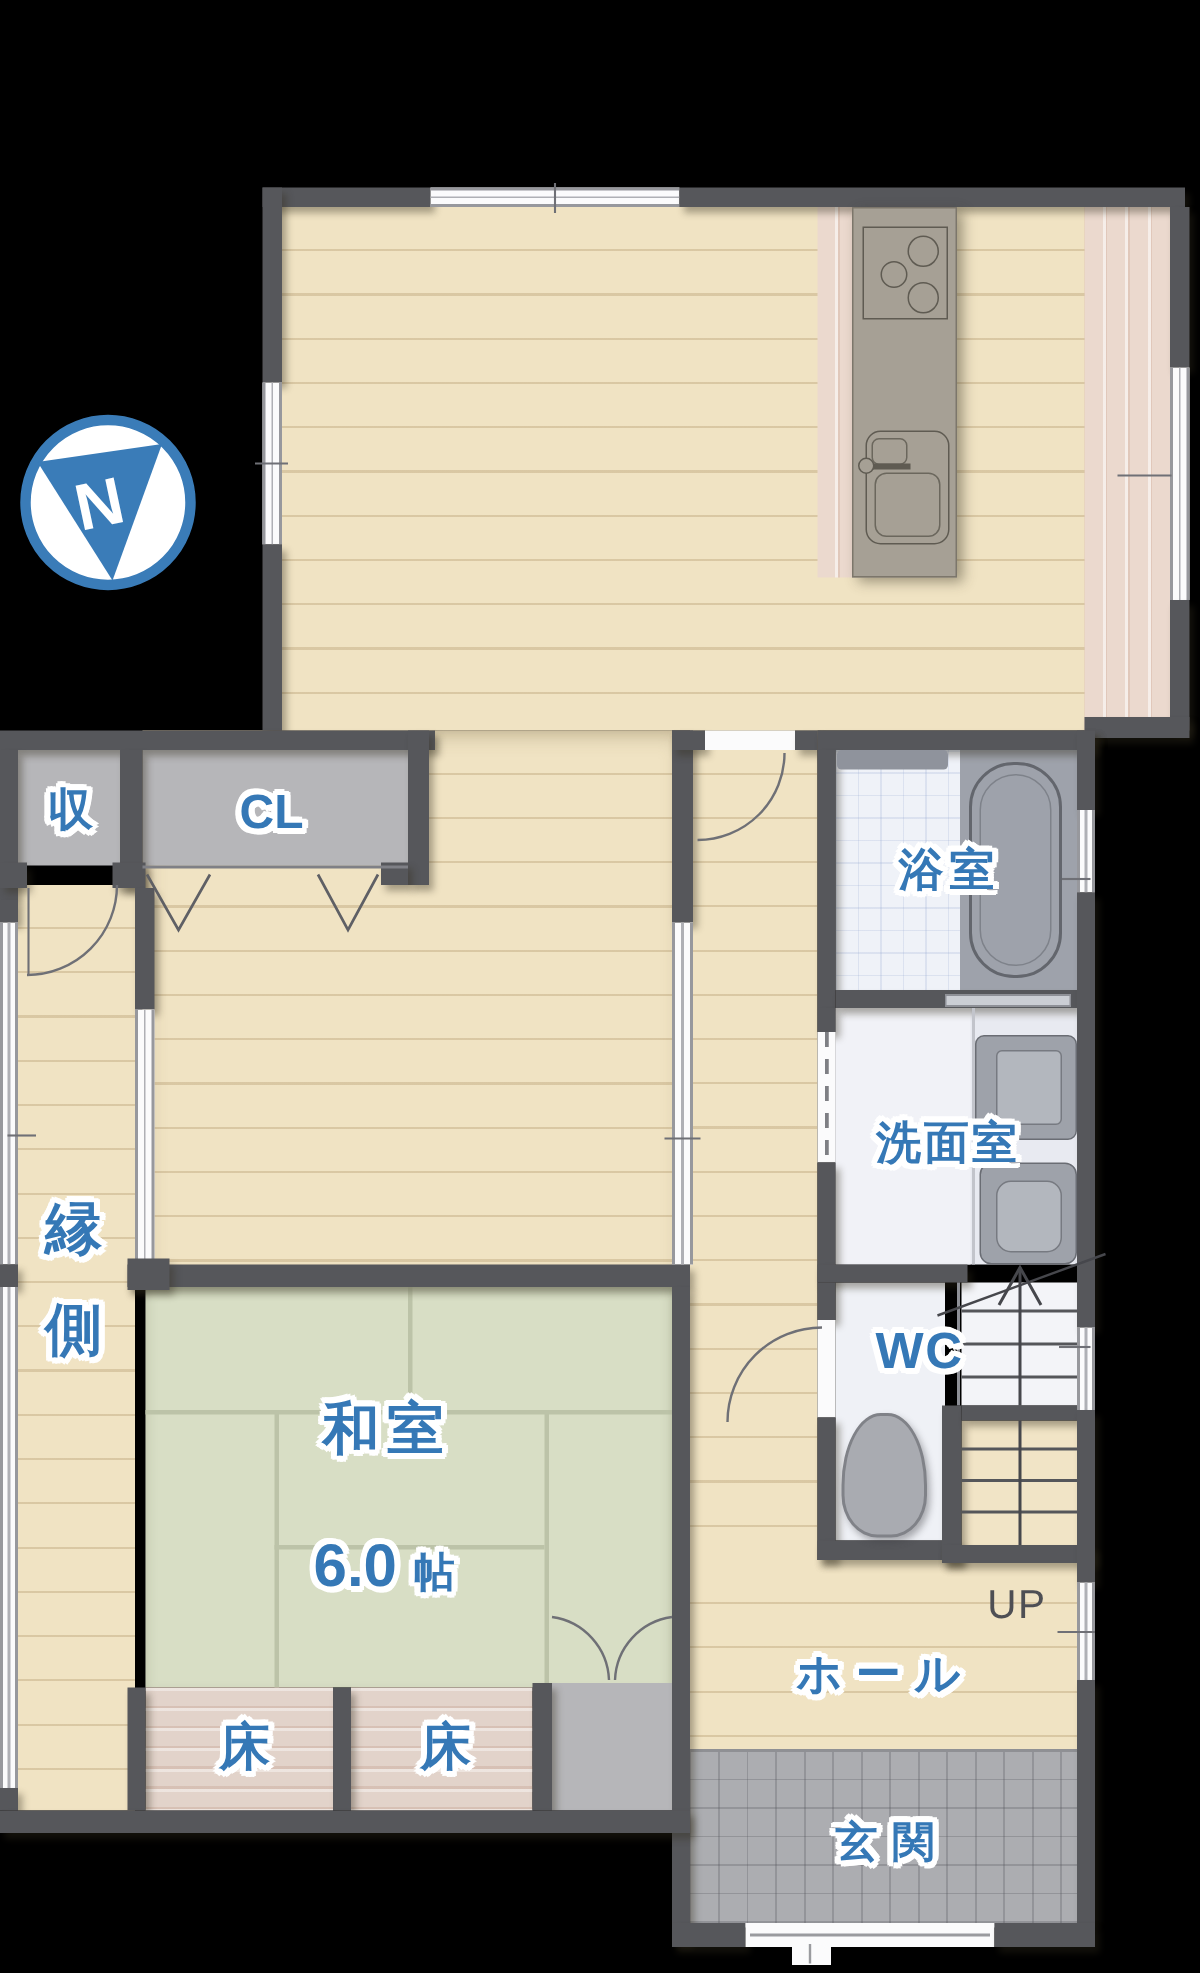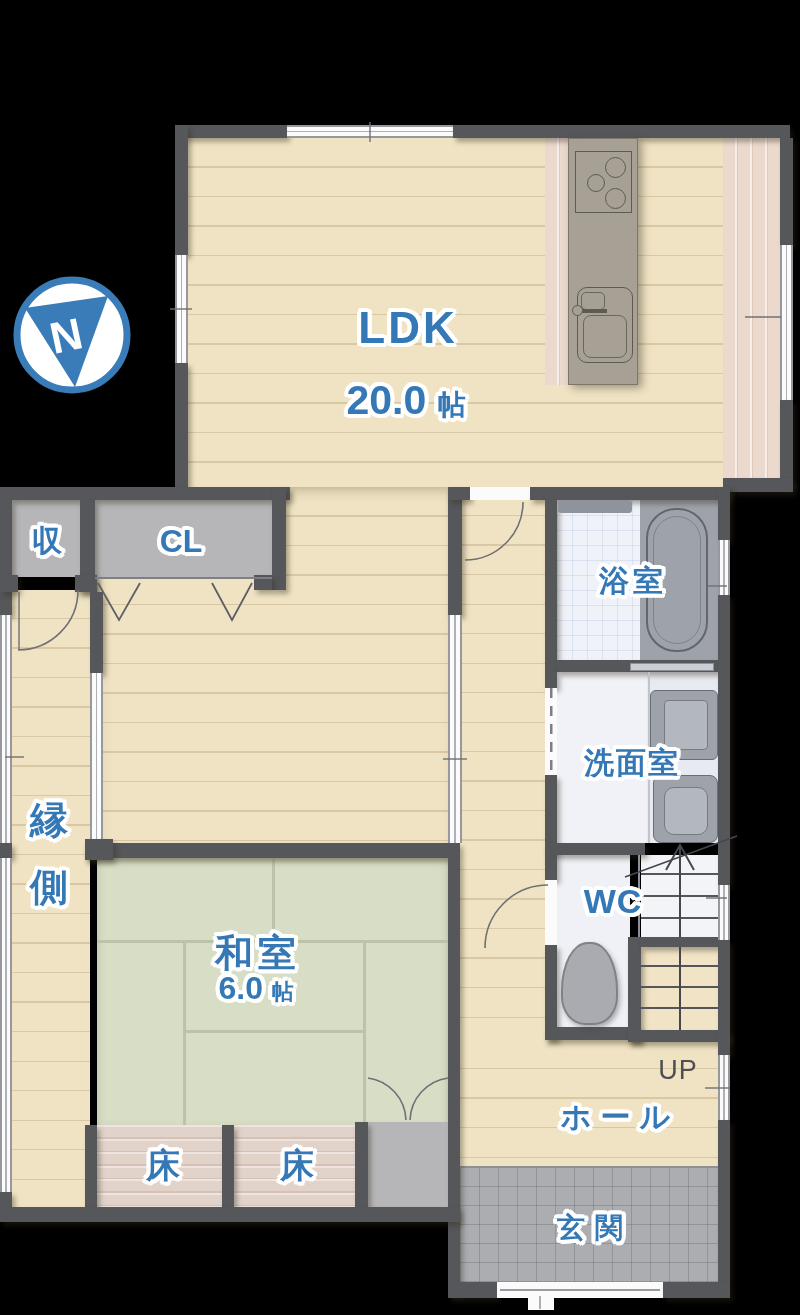--- a/index.html
+++ b/index.html
@@ -205,36 +205,31 @@
     <path d="M 5 757 L 24 757" stroke="#6F7076" stroke-width="1.4"></path>
     <path d="M 540 1296 L 540 1309" stroke="#9A9B9F" stroke-width="1.6"></path>
   </svg>
 
   <svg class="overlay" style="left:10px;top:273px;" width="124" height="124" viewBox="0 0 124 124">
     <circle cx="62" cy="62" r="55" fill="#FFFFFF" stroke="#3A7CB8" stroke-width="7"></circle>
     <polygon points="15,35 98,23 65,114" fill="#3A7CB8"></polygon>
     <text x="56" y="78" text-anchor="middle" font-family="Liberation Sans, DejaVu Sans, sans-serif" font-size="44" font-weight="bold" fill="#FFFFFF" transform="rotate(-12 56 62)">N</text>
   </svg>
 
-  <div class="label" style="left:408px;top:328px;font-size:44px;letter-spacing:3px;">LDK</div>
-  <div class="label" style="left:406px;top:400px;font-size:41px;">
-    <span>20.0</span>
-    <span class="unit">帖</span>
-  </div>
   <div class="label" style="left:633px;top:581px;font-size:30px;letter-spacing:4px;">浴室</div>
   <div class="label" style="left:632px;top:763px;font-size:30px;letter-spacing:2px;">洗面室</div>
   <div class="label" style="left:613px;top:901px;font-size:34px;letter-spacing:1px;">WC</div>
   <div class="label" style="left:258px;top:953px;font-size:38px;letter-spacing:5px;">和室</div>
-  <div class="label" style="left:256px;top:988px;font-size:32px;">
+  <div class="label" style="left:256px;top:1044px;font-size:40px;">
     <span>6.0</span>
     <span class="unit">帖</span>
   </div>
   <div class="label" style="left:163px;top:1165px;font-size:34px;">床</div>
   <div class="label" style="left:297px;top:1165px;font-size:34px;">床</div>
   <div class="label" style="left:47px;top:541px;font-size:30px;">収</div>
   <div class="label" style="left:181px;top:541px;font-size:32px;">CL</div>
   <div class="label" style="left:49px;top:820px;font-size:38px;">縁</div>
   <div class="label" style="left:49px;top:887px;font-size:38px;">側</div>
-  <div class="label" style="left:590px;top:1117px;font-size:30px;letter-spacing:9px;margin-left:30px;">ホール</div>
+  <div class="label" style="left:590px;top:1117px;font-size:30px;letter-spacing:9px;">ホール</div>
   <div class="label" style="left:595px;top:1228px;font-size:28px;letter-spacing:10px;">玄関</div>
   <div class="up-label" style="left:678px;top:1070px;">UP</div>
 
 </div>
 
 </body></html>

